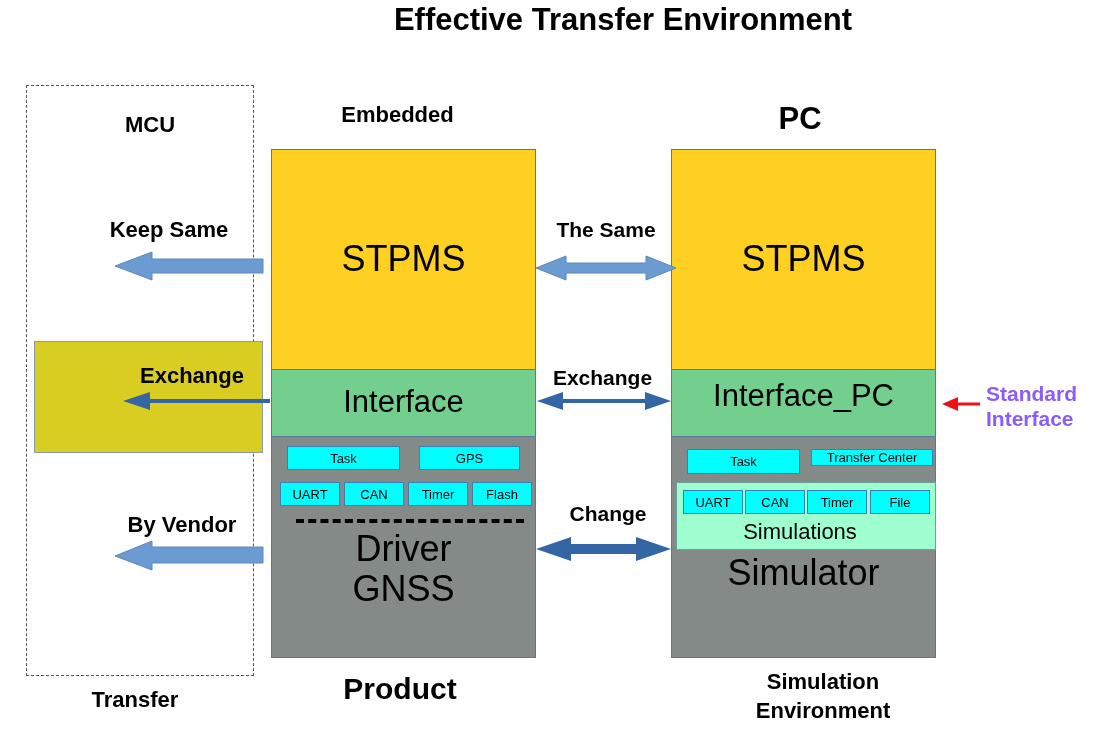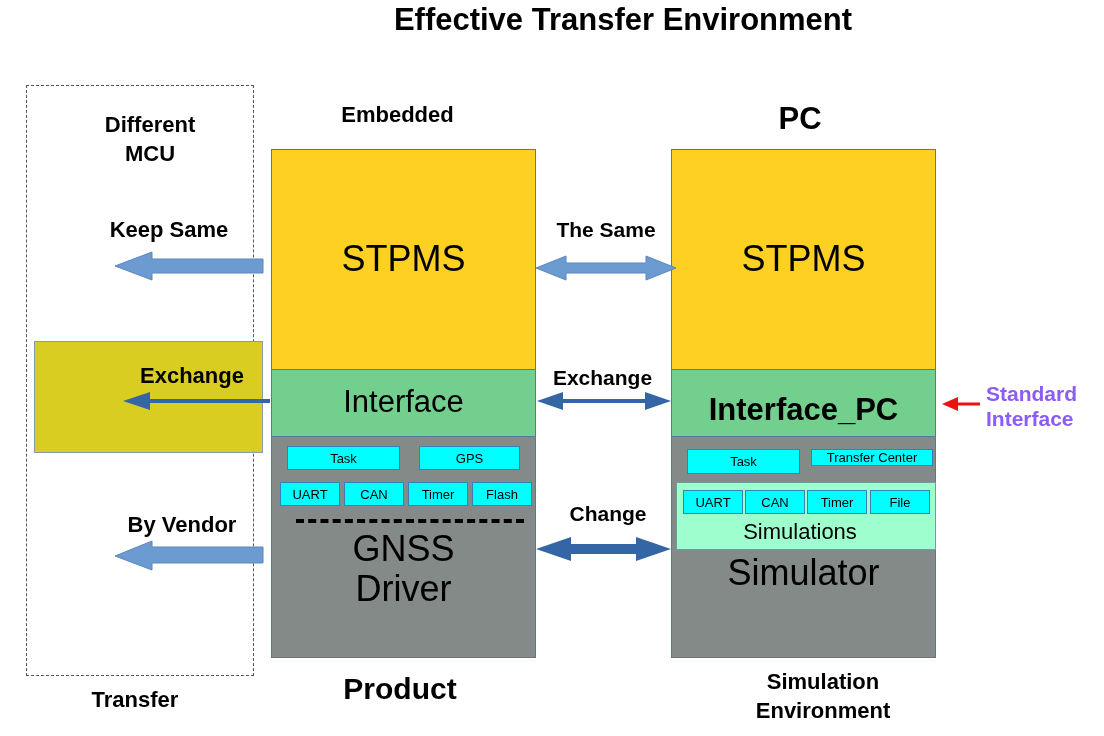--- a/index.html
+++ b/index.html
@@ -21,21 +21,20 @@
   svg { position:absolute; left:0; top:0; }
 </style>
 </head>
 <body>
 
 <div class="abs title">Effective Transfer Environment</div>
 
 <div class="abs dashbox"></div>
 <div class="abs olive"></div>
 <div class="abs lbl" style="left:80px;top:110px;width:140px;line-height:29px;">
-  <div>Different</div>
   <div>MCU</div>
 </div>
 <div class="abs lbl" style="left:95px;top:217px;width:148px;">Keep Same</div>
 <div class="abs lbl" style="left:122px;top:363px;width:140px;">Exchange</div>
 <div class="abs lbl" style="left:112px;top:512px;width:140px;">By Vendor</div>
 <div class="abs lbl" style="left:70px;top:687px;width:130px;">Transfer</div>
 
 <div class="abs lbl" style="left:320px;top:102px;width:155px;">Embedded</div>
 <div class="abs col yellow" style="left:271px;top:149px;width:265px;height:221px;">
   <div class="big" style="margin-top:88px;">STPMS</div>
@@ -45,36 +44,36 @@
 </div>
 <div class="abs col gray" style="left:271px;top:436px;width:265px;height:222px;">
   <div class="abs chip" style="left:15px;top:9px;width:113px;height:24px;">Task</div>
   <div class="abs chip" style="left:147px;top:9px;width:101px;height:24px;">GPS</div>
   <div class="abs chip" style="left:8px;top:45px;width:60px;height:24px;">UART</div>
   <div class="abs chip" style="left:72px;top:45px;width:60px;height:24px;">CAN</div>
   <div class="abs chip" style="left:136px;top:45px;width:60px;height:24px;">Timer</div>
   <div class="abs chip" style="left:200px;top:45px;width:60px;height:24px;">Flash</div>
   <div class="abs" style="left:24px;top:82px;width:228px;height:0;border-top:4px dashed #000;"></div>
   <div class="abs big" style="left:0;top:92px;width:263px;line-height:40px;">
+    <div>Driver</div>
     <div>GNSS</div>
-    <div>Driver</div>
   </div>
 </div>
 <div class="abs lbl" style="left:320px;top:672px;width:160px;font-size:30px;">Product</div>
 
 <div class="abs lbl" style="left:540px;top:218px;width:132px;font-size:21px;">The Same</div>
 <div class="abs lbl" style="left:540px;top:366px;width:125px;font-size:21px;">Exchange</div>
 <div class="abs lbl" style="left:548px;top:502px;width:120px;font-size:21px;">Change</div>
 
 <div class="abs lbl" style="left:740px;top:101px;width:120px;font-size:31px;">PC</div>
 <div class="abs col yellow" style="left:671px;top:149px;width:265px;height:221px;">
   <div class="big" style="margin-top:88px;">STPMS</div>
 </div>
 <div class="abs col green" style="left:671px;top:369px;width:265px;height:68px;">
-  <div class="mid" style="margin-top:22px;font-weight:bold;">Interface_PC</div>
+  <div class="mid" style="margin-top:8px;">Interface_PC</div>
 </div>
 <div class="abs col gray" style="left:671px;top:436px;width:265px;height:222px;">
   <div class="abs chip" style="left:15px;top:12px;width:113px;height:25px;">Task</div>
   <div class="abs chip" style="left:139px;top:12px;width:122px;height:17px;">Transfer Center</div>
   <div class="abs simbox" style="left:4px;top:45px;width:260px;height:68px;">
     <div class="abs chip" style="left:6px;top:7px;width:60px;height:24px;">UART</div>
     <div class="abs chip" style="left:68px;top:7px;width:60px;height:24px;">CAN</div>
     <div class="abs chip" style="left:130px;top:7px;width:60px;height:24px;">Timer</div>
     <div class="abs chip" style="left:193px;top:7px;width:60px;height:24px;">File</div>
     <div class="abs" style="left:0;top:36px;width:246px;text-align:center;font-size:22px;">Simulations</div>

